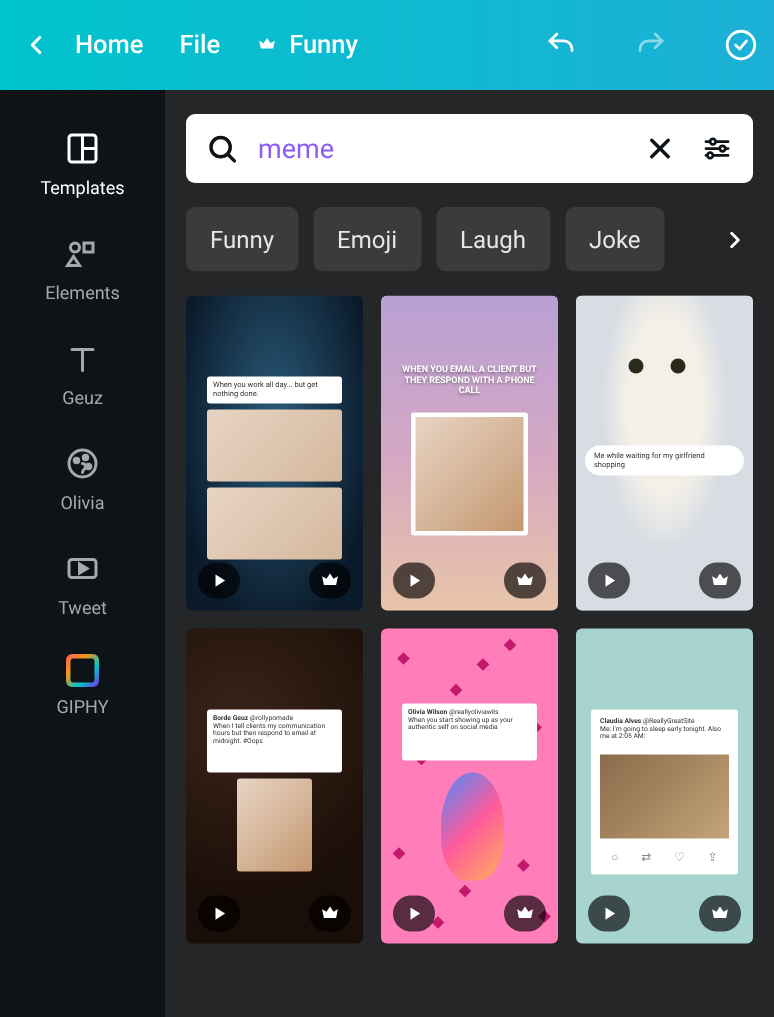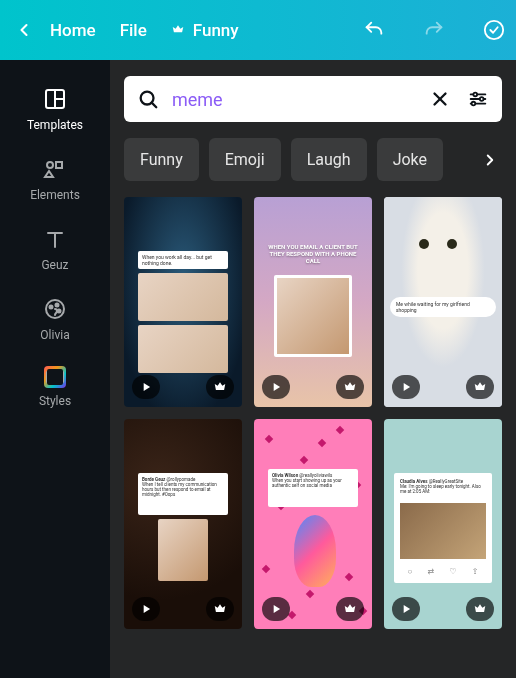--- a/index.html
+++ b/index.html
@@ -152,21 +152,25 @@
         </div>
       <span>Olivia</span>
     </div>
     <div class="tab">
       <div class="ico">
           <svg viewBox="0 0 24 24" fill="none" stroke="currentColor" stroke-width="2" stroke-linecap="round">
             <rect x="3" y="6" width="18" height="12" rx="2"></rect>
             <polygon points="10,9 15,12 10,15" fill="currentColor"></polygon>
           </svg>
         </div>
-      <span>Styles</span>
+      <span>Tweet</span>
+    </div>
+    <div class="tab">
+      <div class="ico"></div>
+      <span>GIPHY</span>
     </div>
   </div>
 
   <div class="panel">
     <div class="search">
       <div class="sbtn">
         <svg viewBox="0 0 24 24" fill="none" stroke="#0e1318" stroke-width="2.5" stroke-linecap="round">
             <circle cx="11" cy="11" r="7"></circle>
             <line x1="21" y1="21" x2="16" y2="16"></line>
           </svg>

